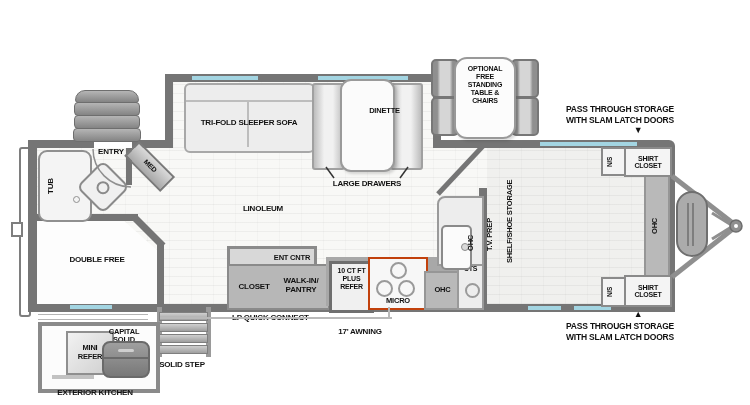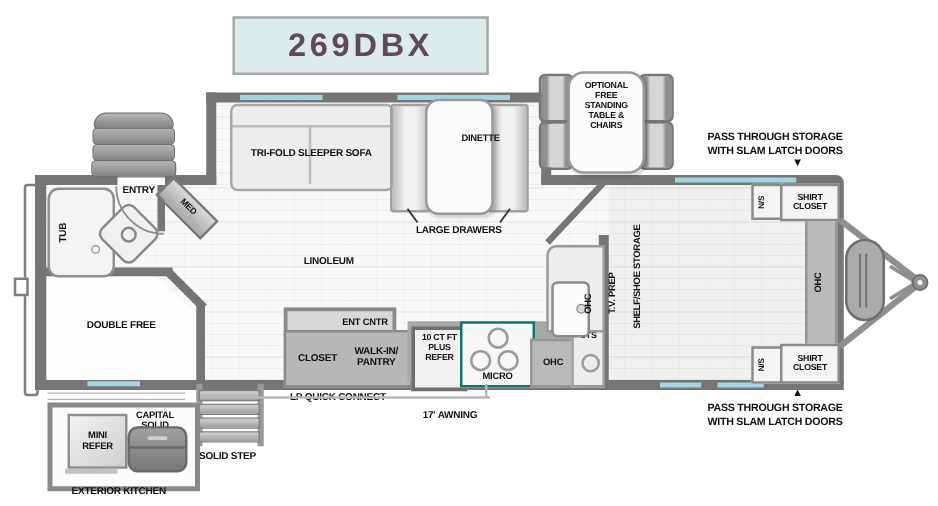--- a/index.html
+++ b/index.html
@@ -26,21 +26,20 @@
            border-radius:4px;}
   .rung{position:absolute;left:159px;width:47px;height:7px;background:linear-gradient(#cfcfcf,#9f9f9f);
         border:1px solid #7f7f7f;}
   svg{position:absolute;left:0;top:0;pointer-events:none;}
 </style>
 </head>
 <body>
 
 <div class="stage">
 
-  <div class="title">269DBX</div>
 
   <div class="floor" style="left:37px;top:148px;width:629px;height:156px;"></div>
   <div class="floor" style="left:173px;top:82px;width:260px;height:66px;"></div>
   <div class="abs" style="left:487px;top:148px;width:179px;height:156px;background:rgba(0,0,0,0.03);"></div>
   <div class="abs" style="left:37px;top:221px;width:121px;height:83px;background:#fdfdfd;clip-path:polygon(0 0,72% 0,100% 36%,100% 100%,0 100%);"></div>
 
   <div class="abs" style="left:19px;top:147px;width:8px;height:166px;border:2px solid #7e7e7e;border-radius:3px;background:#fff;"></div>
   <div class="abs" style="left:11px;top:222px;width:8px;height:11px;border:2px solid #7e7e7e;background:#fff;"></div>
 
   <div class="wall" style="left:28px;top:140px;width:66px;height:8px;"></div>
@@ -125,21 +124,21 @@
   </div>
 
   <div class="abs" style="left:326px;top:257px;width:154px;height:49px;background:#a8a8a8;"></div>
   <div class="abs" style="left:329px;top:261px;width:39px;height:46px;background:#f0f0f0;border:3px solid #6f6f6f;">
     <div class="lab" style="position:static;padding-top:3px;font-size:7px;line-height:1.15;">
       <span>10 CT FT</span>
       <span>PLUS</span>
       <span>REFER</span>
     </div>
   </div>
-  <div class="abs" style="left:368px;top:257px;width:56px;height:49px;background:#f7f7f7;border:2px solid #0f766e;">
+  <div class="abs" style="left:368px;top:257px;width:56px;height:49px;background:#f7f7f7;border:2px solid #c2410c;">
     <div class="abs" style="left:20px;top:3px;width:13px;height:13px;border:2px solid #9a9a9a;border-radius:50%;"></div>
     <div class="abs" style="left:6px;top:21px;width:13px;height:13px;border:2px solid #9a9a9a;border-radius:50%;"></div>
     <div class="abs" style="left:28px;top:21px;width:13px;height:13px;border:2px solid #9a9a9a;border-radius:50%;"></div>
     <div class="lab" style="left:0;right:0;bottom:2px;font-size:7.5px;">MICRO</div>
   </div>
   <div class="abs" style="left:424px;top:271px;width:33px;height:35px;background:#b9b9b9;border:2px solid #969696;display:flex;align-items:center;justify-content:center;">
     <span class="lab" style="position:static;font-size:7.5px;">OHC</span>
   </div>
   <div class="abs" style="left:457px;top:261px;width:23px;height:45px;background:#ededed;border:2px solid #9a9a9a;">
     <div class="lab" style="left:0;right:0;top:2px;font-size:7px;">CTS</div>
@@ -188,21 +187,21 @@
 
   <div class="abs" style="left:157px;top:307px;width:5px;height:50px;background:#9a9a9a;"></div>
   <div class="abs" style="left:206px;top:307px;width:5px;height:50px;background:#9a9a9a;"></div>
   <div class="rung" style="top:312px;"></div>
   <div class="rung" style="top:323px;"></div>
   <div class="rung" style="top:334px;"></div>
   <div class="rung" style="top:345px;"></div>
   <div class="lab" style="left:146px;top:360px;width:72px;">SOLID STEP</div>
 
   <div class="abs" style="left:38px;top:322px;width:114px;height:63px;background:#fcfcfc;border:4px solid #8a8a8a;">
-    <div class="abs" style="left:12px;top:5px;width:44px;height:40px;background:linear-gradient(135deg,#f2f2f2,#cfcfcf);border:2px solid #8f8f8f;display:flex;flex-direction:column;align-items:center;justify-content:center;">
+    <div class="abs" style="left:24px;top:5px;width:44px;height:40px;background:linear-gradient(135deg,#f2f2f2,#cfcfcf);border:2px solid #8f8f8f;display:flex;flex-direction:column;align-items:center;justify-content:center;">
       <span class="lab" style="position:static;font-size:7.5px;">MINI</span>
       <span class="lab" style="position:static;font-size:7.5px;">REFER</span>
     </div>
     <div class="abs" style="left:10px;top:49px;width:42px;height:4px;background:#c2c2c2;"></div>
     <div class="lab" style="left:56px;top:2px;width:52px;font-size:7.5px;line-height:1.05;">
       <span>CAPITAL</span>
       <span>SOLID</span>
     </div>
     <div class="abs" style="left:60px;top:15px;width:44px;height:33px;border-radius:8px;background:linear-gradient(#9f9f9f,#787878);border:2px solid #6a6a6a;">
       <div class="abs" style="left:14px;top:6px;width:16px;height:3px;background:#cfcfcf;border-radius:2px;"></div>

